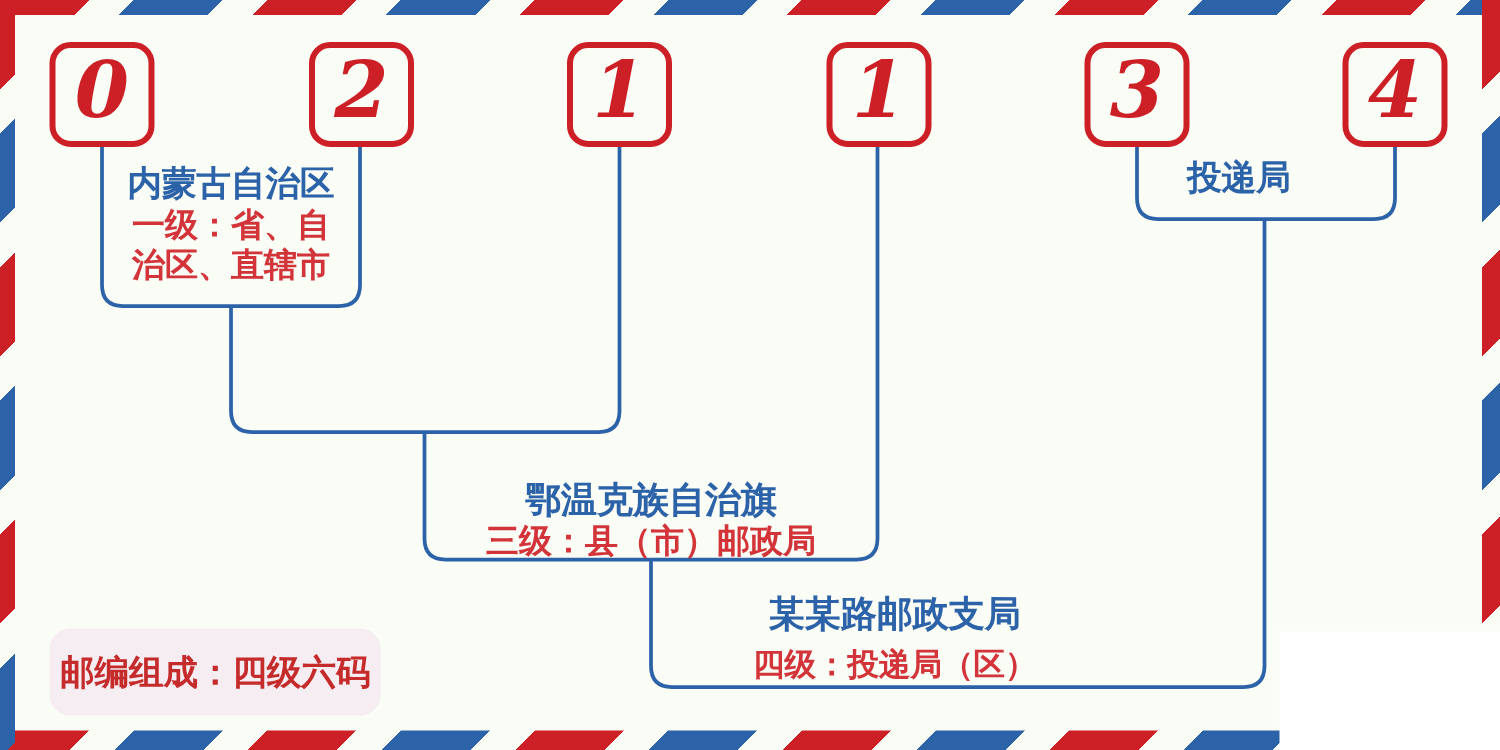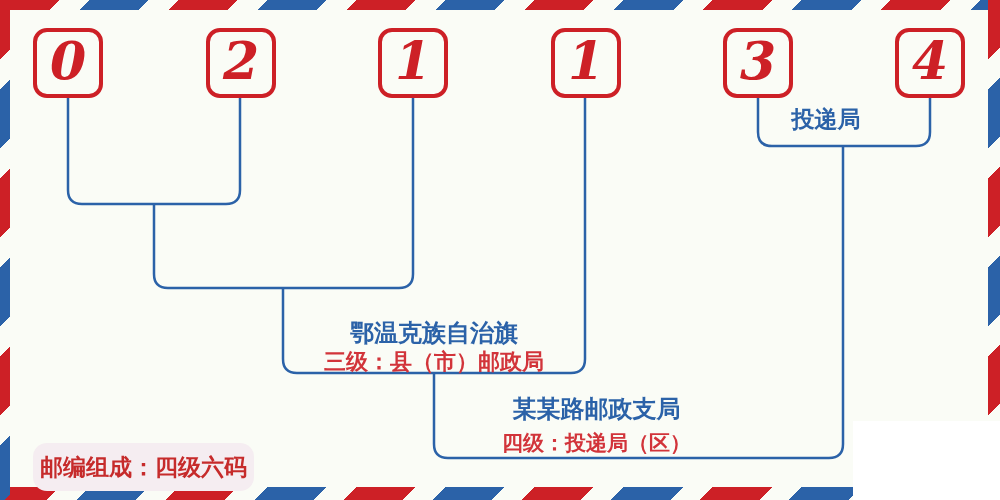--- a/index.html
+++ b/index.html
@@ -70,23 +70,23 @@
   .label3 .lbl-name{font-size:24px;line-height:30px;}
   .label3 .lbl-desc{font-size:22px;line-height:28px;}
   .label4{left:434px;top:395px;width:325px;}
   .label4 .lbl-name{font-size:24px;line-height:28px;}
   .label4 .lbl-desc{font-size:21px;line-height:28px;margin-top:6px;}
   .label5{left:758px;top:105px;width:136px;}
   .label5 .lbl-name{font-size:23px;line-height:28px;}
 
   
   .badge{
-    position:absolute;left:33px;top:419px;width:221px;height:48px;
+    position:absolute;left:33px;top:419px;width:221px;height:58px;
     background:var(--badge_bg);border-radius:14px;
-    display:flex;align-items:center;justify-content:center;z-index:2;margin-top:24px;
+    display:flex;align-items:center;justify-content:center;z-index:2;
   }
   .badge-text{color:var(--badge_text);font-weight:bold;font-size:23px;}
 </style>
 </head>
 <body>
 
 <div class="canvas">
 
   <div class="band band-top stripes"></div>
   <div class="band band-bottom stripes"></div>
@@ -114,20 +114,25 @@
   <div class="digit-box db4">
     <span class="digit">1</span>
   </div>
   <div class="digit-box db5">
     <span class="digit">3</span>
   </div>
   <div class="digit-box db6">
     <span class="digit">4</span>
   </div>
 
+  <div class="label label1">
+    <div class="lbl-name">内蒙古自治区</div>
+    <div class="lbl-desc">一级：省、自</div>
+    <div class="lbl-desc">治区、直辖市</div>
+  </div>
 
 
   <div class="label label3">
     <div class="lbl-name">鄂温克族自治旗</div>
     <div class="lbl-desc">三级：县（市）邮政局</div>
   </div>
 
   <div class="label label4">
     <div class="lbl-name">某某路邮政支局</div>
     <div class="lbl-desc">四级：投递局（区）</div>

